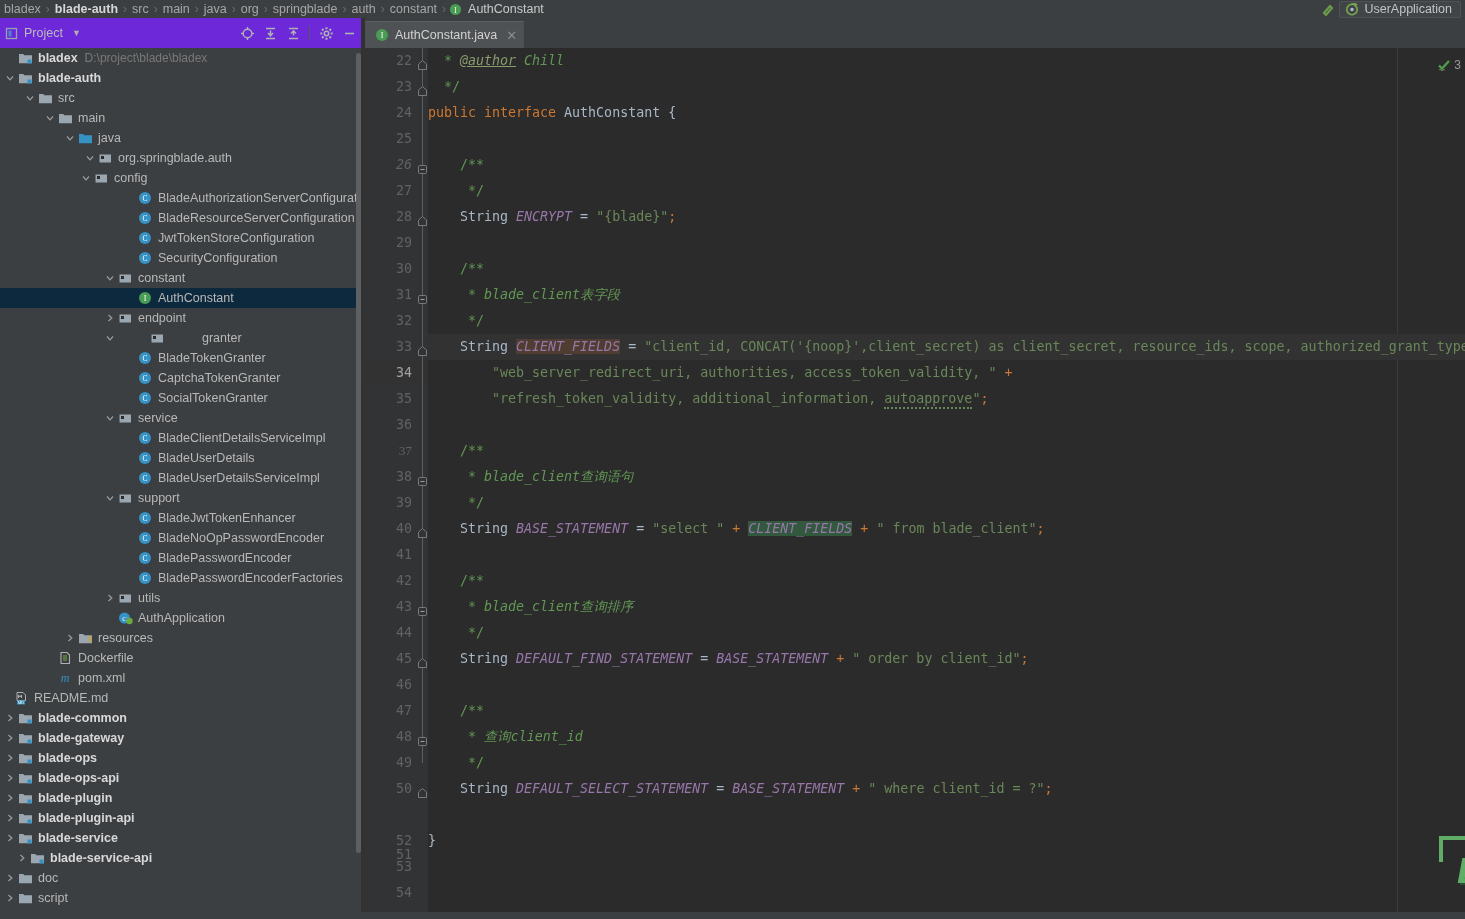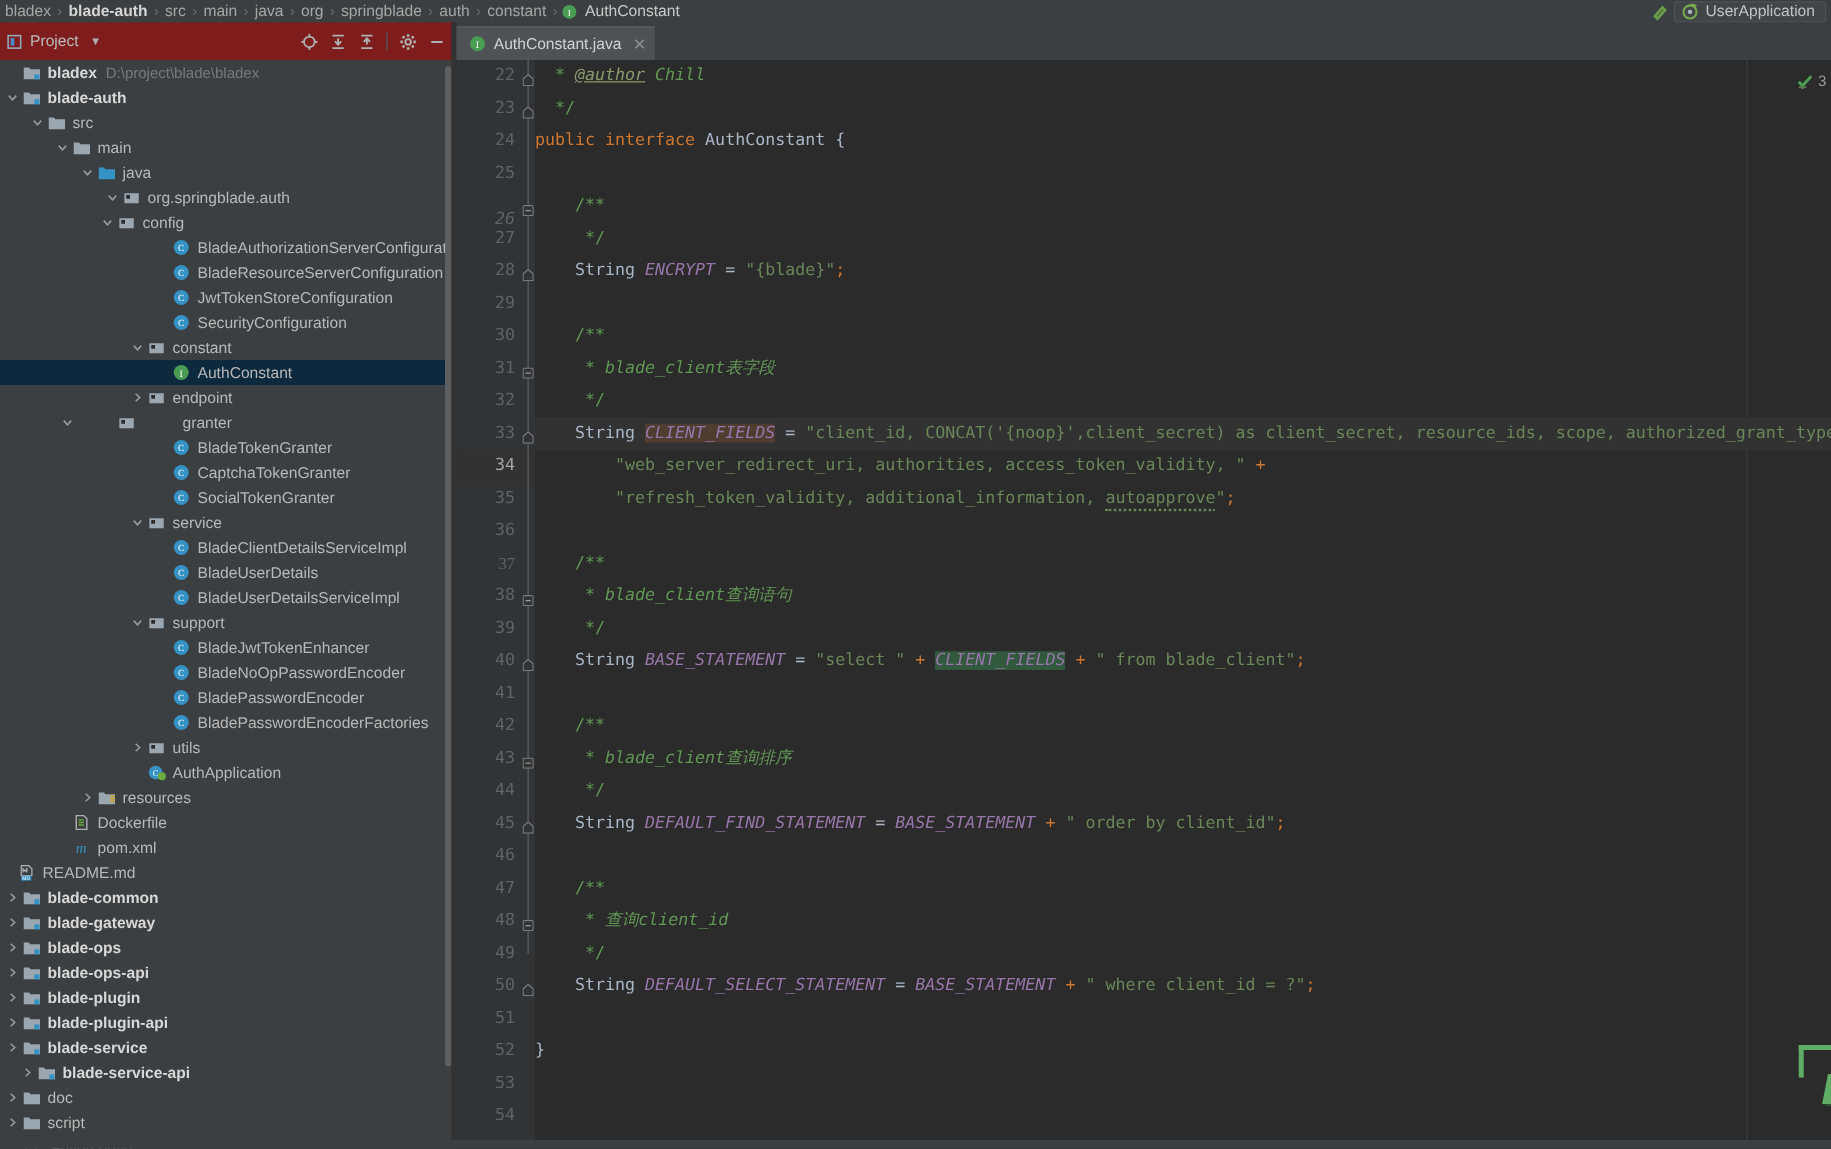--- a/index.html
+++ b/index.html
@@ -28,21 +28,21 @@
   }
   .runcfg{
     display:flex; align-items:center; gap:5px; height:17px;
     padding:0 8px 0 5px; border:1px solid #4e5254; border-radius:2px;
     background:#414547; color:#bfc4c7; font-size:12.5px; white-space:nowrap;
   }
 
   
   .twhdr{
     position:absolute; left:0; top:18px; width:365px; height:30px;
-    background:#7f1d1d; display:flex; align-items:center;
+    background:#6d28d9; display:flex; align-items:center;
   }
   .twhdr .tw-title{
     display:flex; align-items:center; gap:6px; padding-left:5px;
     color:#bbbbbb; font-size:12.5px;
   }
   .tw-icons{ margin-left:auto; display:flex; align-items:center; gap:3px; padding-right:6px; }
   .tbtn{ width:20px; height:20px; display:flex; align-items:center; justify-content:center; border-radius:2px; }
   .divline{ width:1px; height:14px; background:#555a5c; margin:0 3px; }
 
   
@@ -471,21 +471,21 @@
           </svg>
         </span>
         <span class="ic">
           <svg width="15" height="14" viewBox="0 0 15 14">
             <path d="M1.5 3.5 h11.5 v8 H1.5 Z" fill="#9aa7b0"></path>
             <rect x="3" y="5" width="3" height="3" fill="#2b2b2b"></rect>
           </svg>
         </span>
         <span class="lbl">endpoint</span>
       </div>
-      <div class="trow" style="padding-left: 48px; gap: 32px;">
+      <div class="trow" style="padding-left: 104px; gap: 32px;">
         <span class="arrow">
           <svg width="10" height="10" viewBox="0 0 10 10">
             <path d="M2 3.5 L5 6.8 L8 3.5" stroke="#9a9a9a" stroke-width="1.25" fill="none"></path>
           </svg>
         </span>
         <span class="ic">
           <svg width="15" height="14" viewBox="0 0 15 14">
             <path d="M1.5 3.5 h11.5 v8 H1.5 Z" fill="#9aa7b0"></path>
             <rect x="3" y="5" width="3" height="3" fill="#2b2b2b"></rect>
           </svg>
@@ -890,21 +890,21 @@
           </svg></div>
         <div class="fm" style="top: 736px;"><svg width="9" height="10" viewBox="0 0 9 10">
             <path d="M4.5 0.6 L8.5 4 V9.5 H0.5 V4 Z" fill="#313335" stroke="#787b7d" stroke-width="1"></path>
           </svg></div>
       </div>
     <div id="linenums">
         <div class="lnum" style="top: 0px;">22</div>
         <div class="lnum" style="top: 26px;">23</div>
         <div class="lnum" style="top: 52px;">24</div>
         <div class="lnum" style="top: 78px;">25</div>
-        <div class="lnum" style="top: 115px; font-style: italic;">26</div>
+        <div class="lnum" style="top: 104px; font-style: italic;">26</div>
         <div class="lnum" style="top: 130px;">27</div>
         <div class="lnum" style="top: 156px;">28</div>
         <div class="lnum" style="top: 182px;">29</div>
         <div class="lnum" style="top: 208px;">30</div>
         <div class="lnum" style="top: 234px;">31</div>
         <div class="lnum" style="top: 260px;">32</div>
         <div class="lnum" style="top: 286px;">33</div>
         <div class="lnum cur" style="top: 312px;">34</div>
         <div class="lnum" style="top: 338px;">35</div>
         <div class="lnum" style="top: 364px;">36</div>
@@ -915,21 +915,21 @@
         <div class="lnum" style="top: 494px;">41</div>
         <div class="lnum" style="top: 520px;">42</div>
         <div class="lnum" style="top: 546px;">43</div>
         <div class="lnum" style="top: 572px;">44</div>
         <div class="lnum" style="top: 598px;">45</div>
         <div class="lnum" style="top: 624px;">46</div>
         <div class="lnum" style="top: 650px;">47</div>
         <div class="lnum" style="top: 676px;">48</div>
         <div class="lnum" style="top: 702px;">49</div>
         <div class="lnum" style="top: 728px;">50</div>
-        <div class="lnum" style="top: 754px;">51</div>
+        <div class="lnum" style="top: 794px;">51</div>
         <div class="lnum" style="top: 780px;">52</div>
         <div class="lnum" style="top: 806px;">53</div>
         <div class="lnum" style="top: 832px;">54</div>
       </div>
     <div class="code" id="code">
         <div class="ln"><span class="c-cmtp">  * </span><span class="c-doctag">@author</span><span class="c-cmt"> Chill</span></div>
         <div class="ln"><span class="c-cmtp">  */</span></div>
         <div class="ln"><span class="c-kw">public interface </span><span class="c-plain">AuthConstant</span><span class="c-punct"> {</span></div>
         <div class="ln">&nbsp;</div>
         <div class="ln"><span class="c-cmtp">    /**</span></div>

